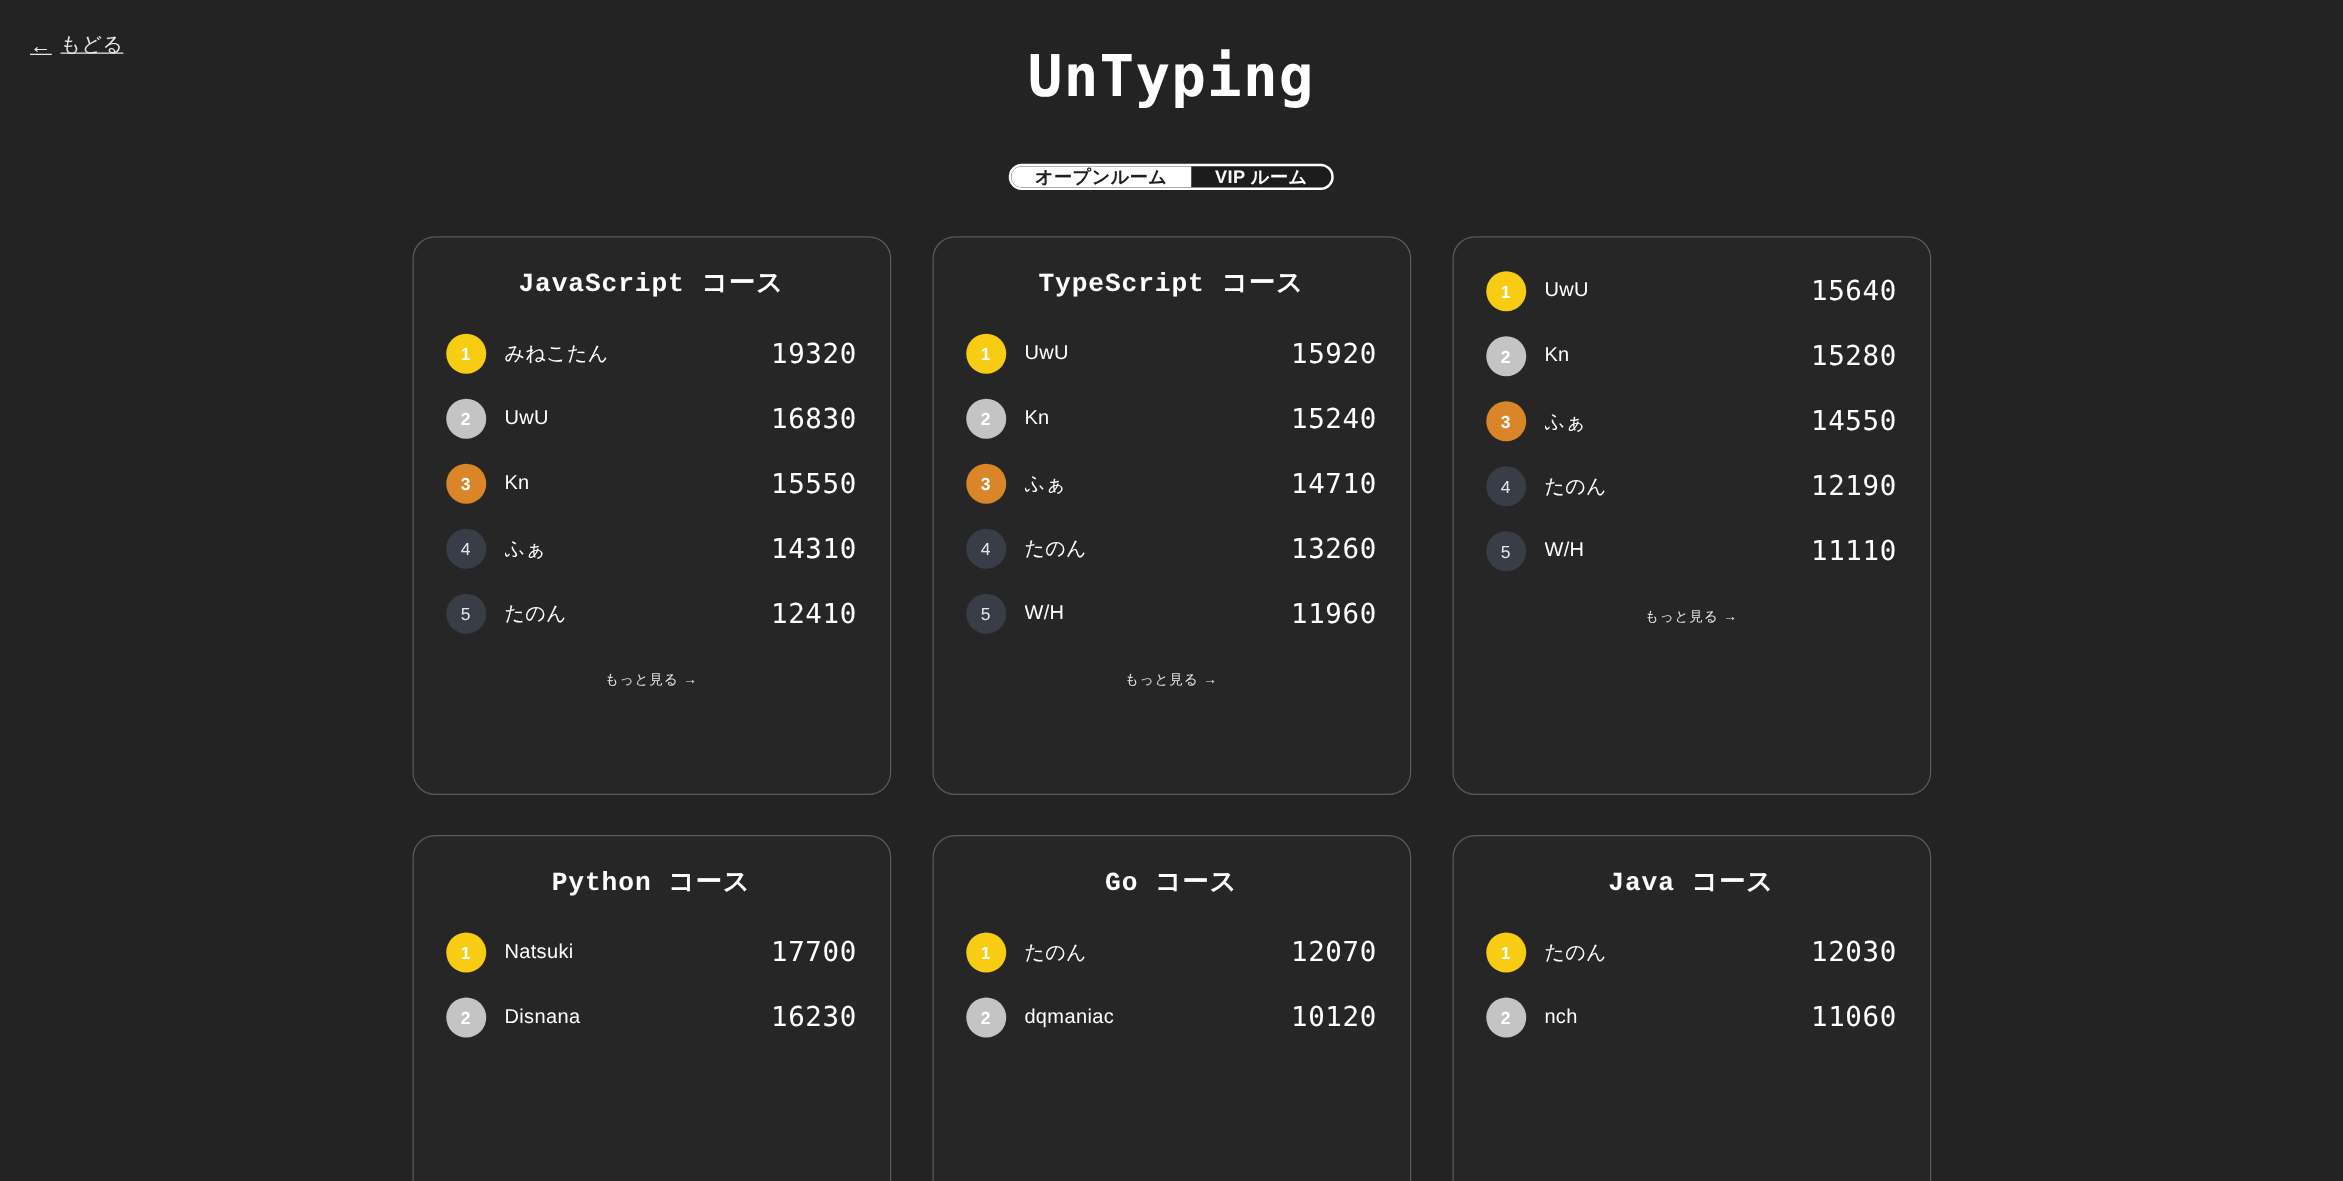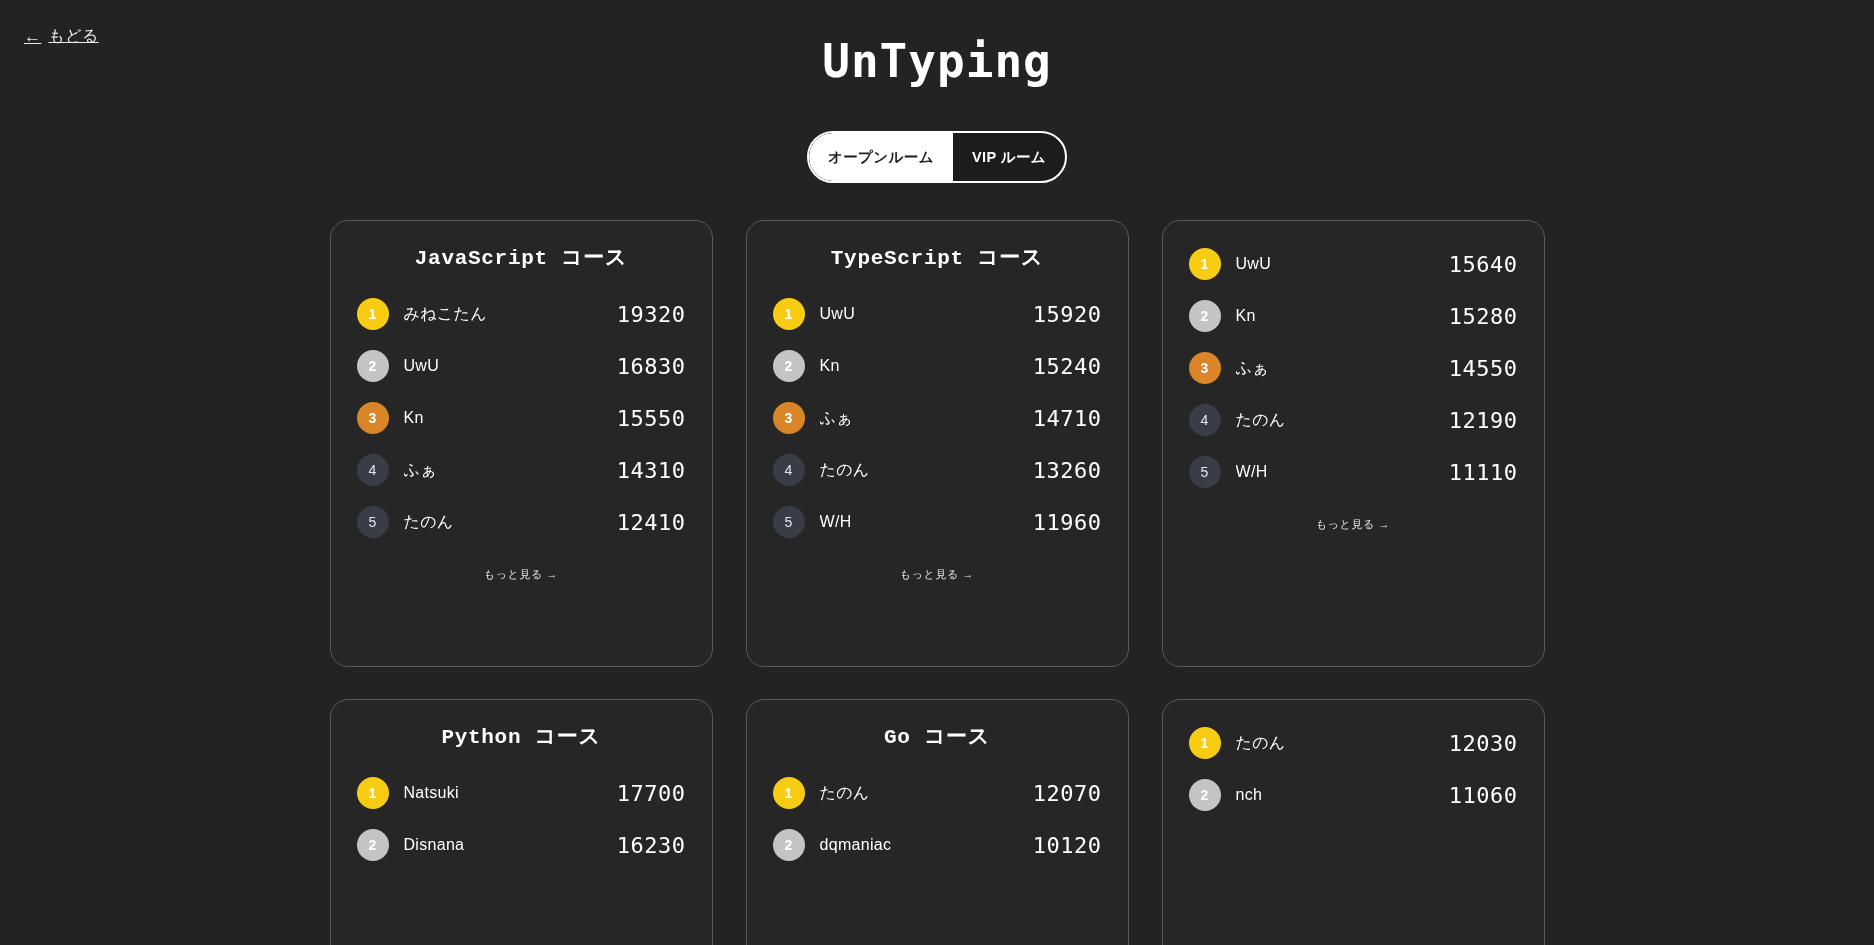--- a/index.html
+++ b/index.html
@@ -70,21 +70,21 @@
     display: flex;
     justify-content: center;
     margin-top: 43px;
   }
   .toggle {
     display: flex;
     align-items: stretch;
     background: #1c1c1c;
     border: 2px solid #ffffff;
     border-radius: 999px;
-    height: 52px;
+    height: 21px;
     overflow: hidden;
     padding: 0;
   }
   .toggle-btn {
     display: flex;
     align-items: center;
     justify-content: center;
     padding: 0 19px;
     font-size: 14.5px;
     font-weight: bold;
@@ -329,20 +329,21 @@
             <span class="rank-score">12070</span>
           </div>
           <div class="rank-row">
             <span class="badge silver">2</span>
             <span class="rank-name">dqmaniac</span>
             <span class="rank-score">10120</span>
           </div>
         </div>
       </div>
       <div class="card">
+        <div class="card-title">Java コース</div>
         <div class="rank-list">
           <div class="rank-row">
             <span class="badge gold">1</span>
             <span class="rank-name">たのん</span>
             <span class="rank-score">12030</span>
           </div>
           <div class="rank-row">
             <span class="badge silver">2</span>
             <span class="rank-name">nch</span>
             <span class="rank-score">11060</span>

